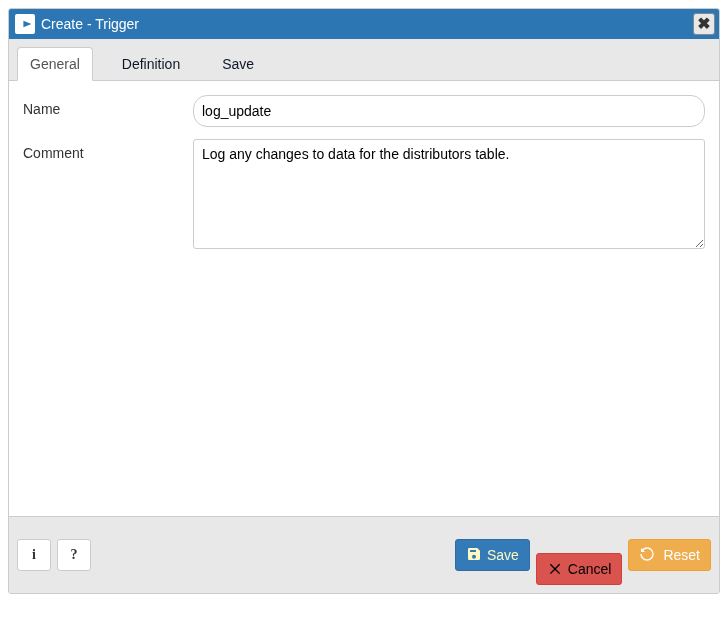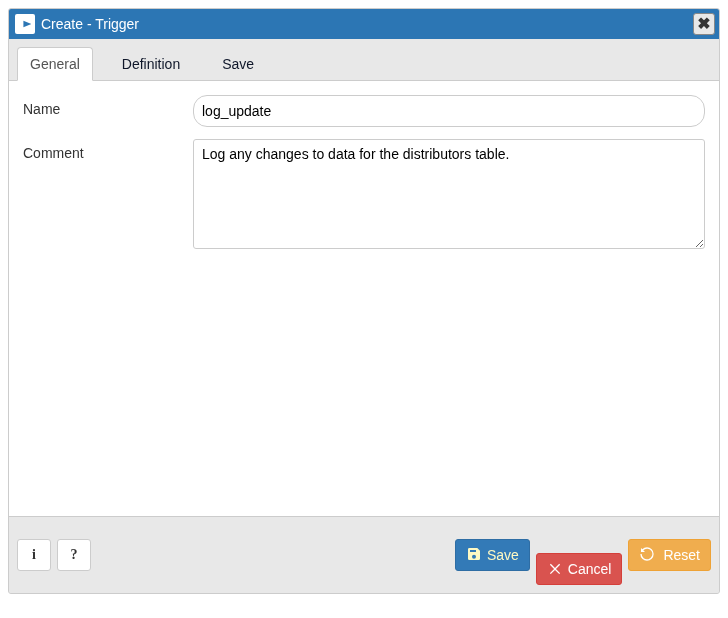--- a/index.html
+++ b/index.html
@@ -140,21 +140,21 @@
   .btn-icon-only {
     width: 34px;
     justify-content: center;
     background: #fff;
     border: 1px solid #ccc;
     color: #333;
     font-weight: bold;
     font-family: Georgia, serif;
   }
   .btn-primary { background: #337ab7; color: #fef9c3; border-color: #2e6da4; }
-  .btn-danger  { background: #d9534f; color: #ffffff; border-color: #d43f3a; margin-top: 28px; }
+  .btn-danger  { background: #d9534f; color: #000000; border-color: #d43f3a; margin-top: 28px; }
   .btn-warning { background: #f0ad4e; color: #fff; border-color: #eea236; gap: 8px; }
   .btn svg { width: 16px; height: 16px; fill: currentColor; }
 </style>
 </head>
 <body>
 
 <div class="dialog">
 
   <div class="titlebar">
     <span class="titlebar-icon">

